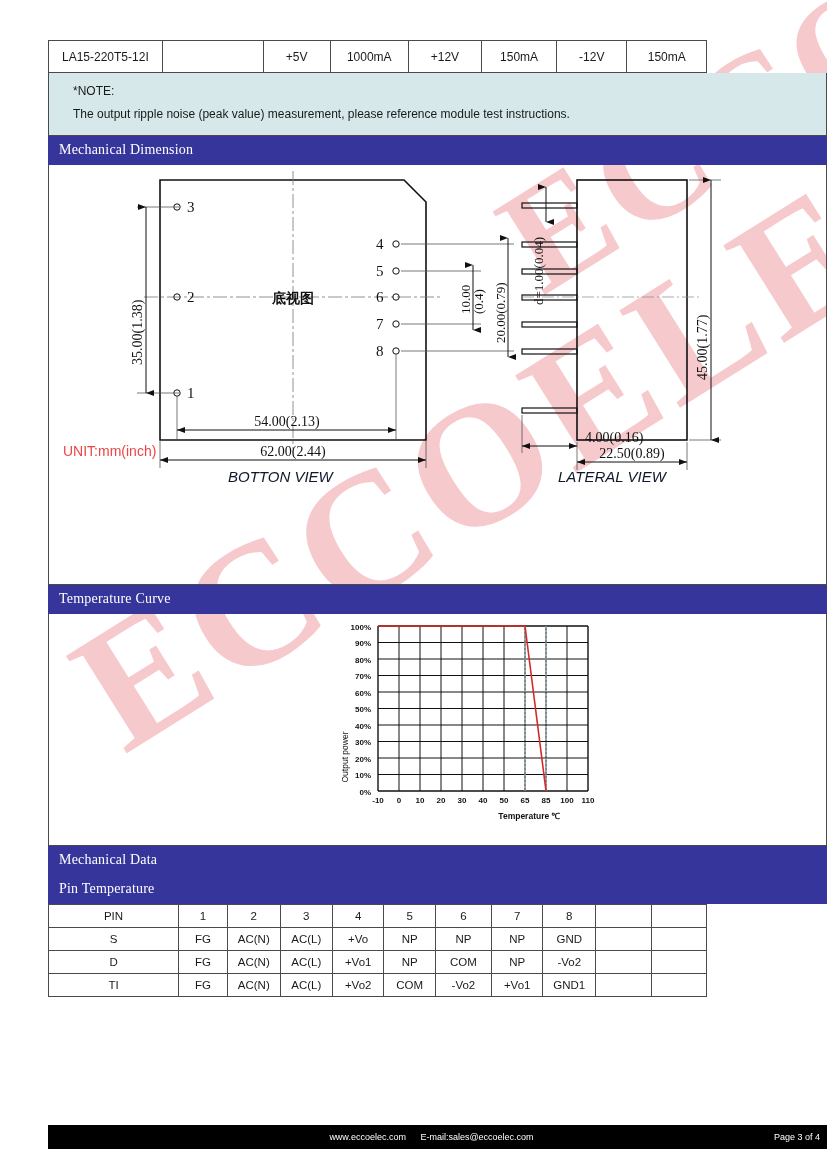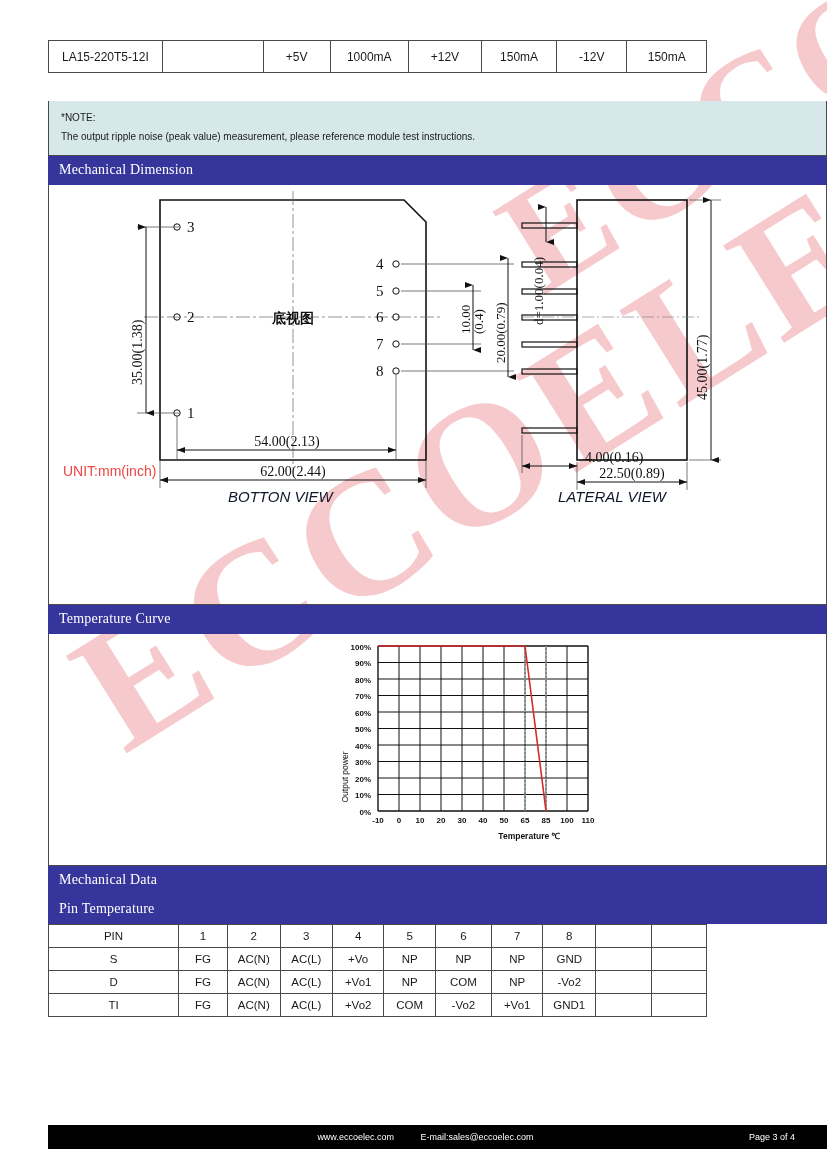--- a/index.html
+++ b/index.html
@@ -55,24 +55,23 @@
   }
 
   
   #spec-table td { height: 21px; font-size: 12px; }
 
   
   .note-box {
     border: 1px solid #4a4a4a;
     border-top: none;
     background: #d7e8ea;
-    padding: 7px 8px 9px 12px;
-    font-size: 10px;
+    padding: 7px 8px 9px 24px;
+    font-size: 12px;
     line-height: 1.9;
-    margin-top: 28px;
   }
 
   
   .section-bar {
     background: #35359b;
     color: #ffffff;
     font-size: 14px;
     padding: 5px 0 6px 10px;
     letter-spacing: .2px;
     border: 1px solid #35359b;
@@ -117,24 +116,24 @@
     background: #000000;
     color: #ffffff;
     font-size: 9px;
     z-index: 3;
   }
   #footer .center {
     position: absolute;
     left: 0; right: 0; top: 7px;
     text-align: center;
   }
-  #footer .center span { margin-right: 24px; }
+  #footer .center span { margin-right: 12px; }
   #footer .right {
     position: absolute;
-    right: 32px; top: 7px; padding-left: 32px;
+    right: 7px; top: 7px; padding-left: 32px;
   }
 </style>
 </head>
 <body>
 
 <div id="watermark">
   <div id="wm1" class="wm-text">ECCOELE</div>
   <div id="wm2" class="wm-text">ECCOELE</div>
 </div>
 

